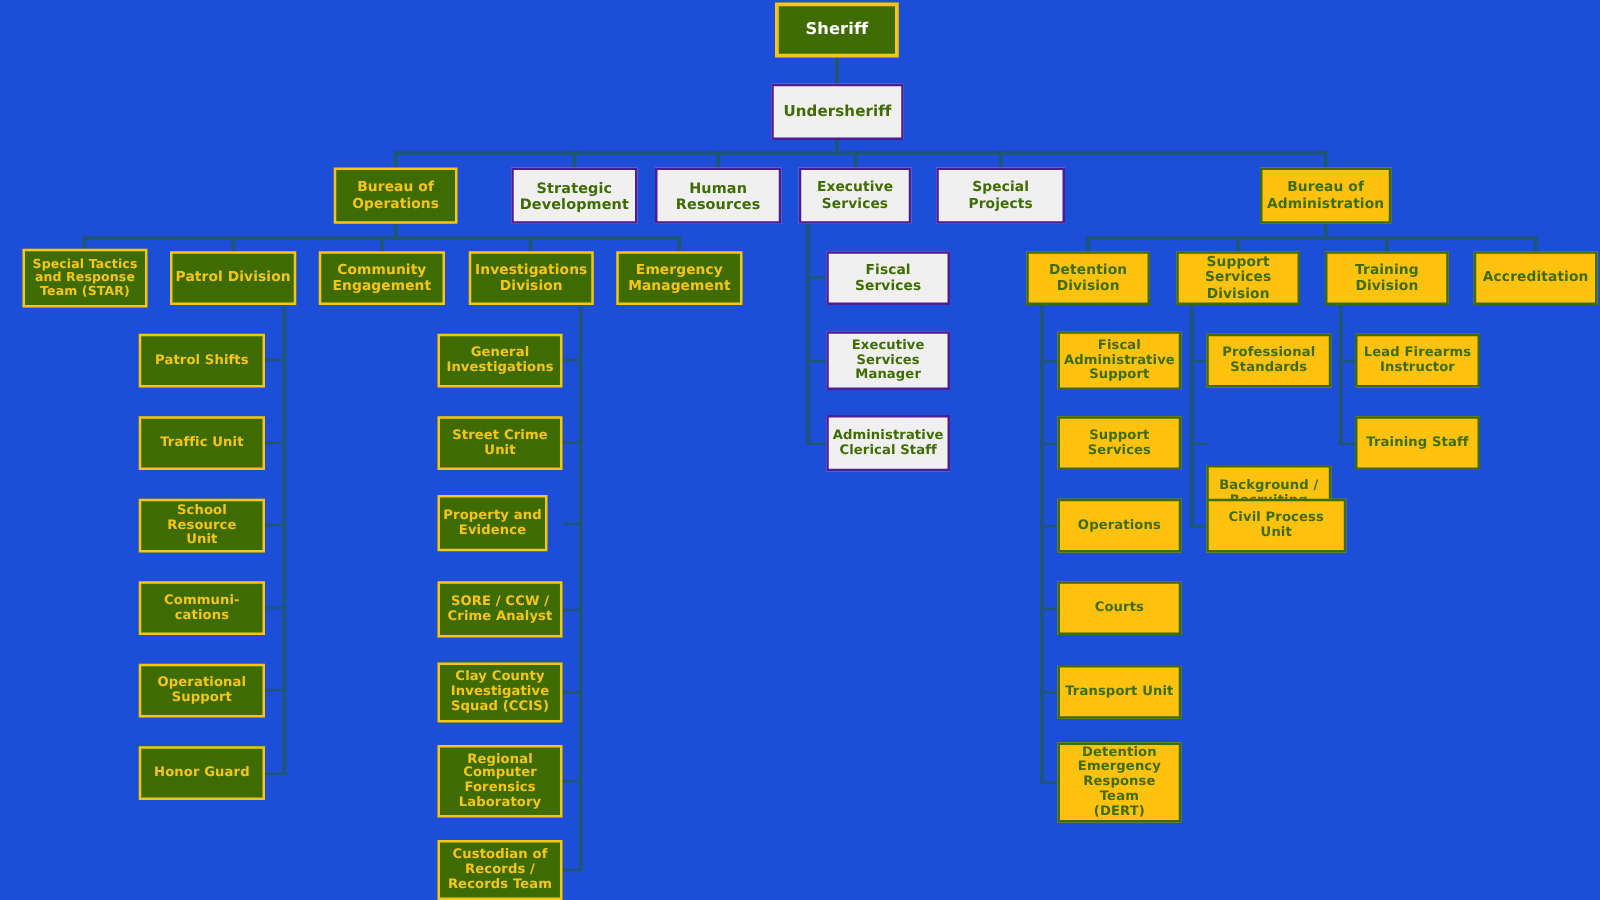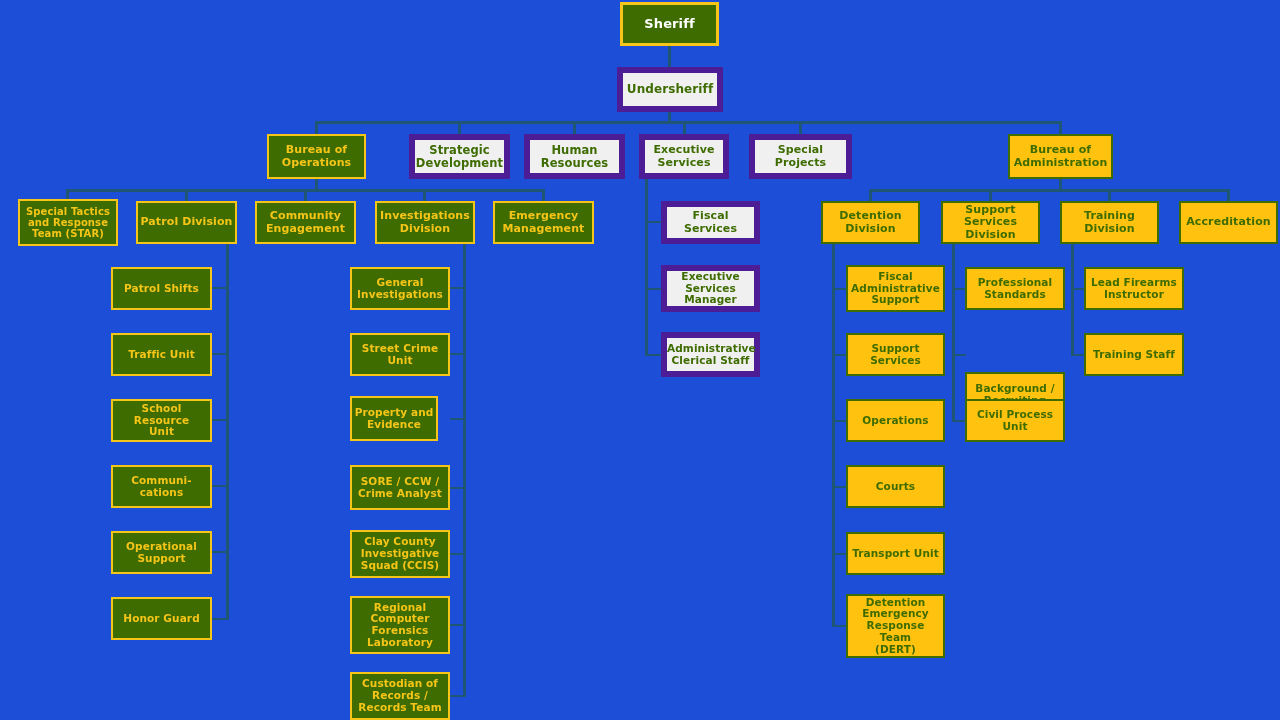--- a/index.html
+++ b/index.html
@@ -31,21 +31,21 @@
 
   
   .s-sheriff {
     background: #3e6c00;
     border: 3px solid #f5c518;
     color: #ffffff;
   }
   
   .s-light {
     background: #f0f0f0;
-    border: 6px solid #4c1d95;
+    border: 2px solid #4c1d95;
     color: #3e6c00;
   }
   
   .s-green {
     background: #3e6c00;
     border: 2px solid #f5c518;
     color: #f5c518;
   }
   
   .s-amber {
@@ -235,21 +235,21 @@
     </div>
     <div class="node s-amber" style="left: 846px; top: 594px; width: 99px; height: 64px; font-size: 10.5px;">
       <span class="lbl">Detention<br>Emergency<br>Response Team<br>(DERT)</span>
     </div>
     <div class="node s-amber" style="left: 965px; top: 267px; width: 100px; height: 43px; font-size: 10.5px;">
       <span class="lbl">Professional<br>Standards</span>
     </div>
     <div class="node s-amber" style="left: 965px; top: 333px; width: 100px; height: 45px; font-size: 10.5px; margin-top: 39px;">
       <span class="lbl">Background /<br>Recruiting</span>
     </div>
-    <div class="node s-amber" style="left: 965px; top: 399px; width: 100px; height: 43px; font-size: 10.5px;">
+    <div class="node s-amber" style="left: 965px; top: 399px; width: 112px; height: 43px; font-size: 10.5px;">
       <span class="lbl">Civil Process Unit</span>
     </div>
     <div class="node s-amber" style="left: 1084px; top: 267px; width: 100px; height: 43px; font-size: 10.5px; justify-content: center;">
       <span class="lbl">Lead Firearms<br>Instructor</span>
     </div>
     <div class="node s-amber" style="left: 1084px; top: 333px; width: 100px; height: 43px; font-size: 10.5px;">
       <span class="lbl">Training Staff</span>
     </div>
   </div>
 

